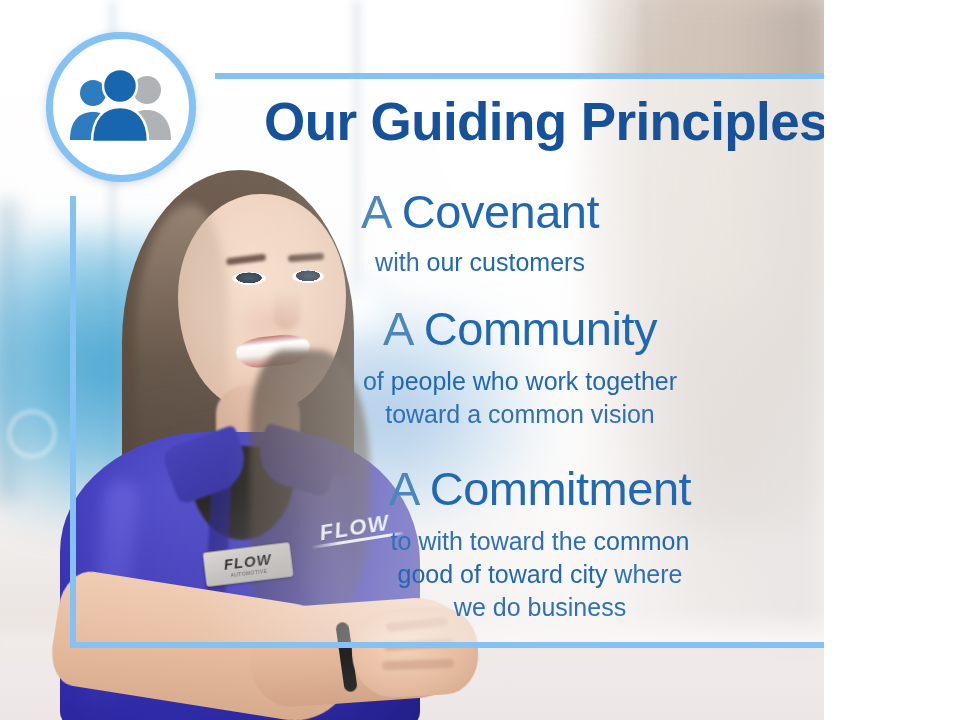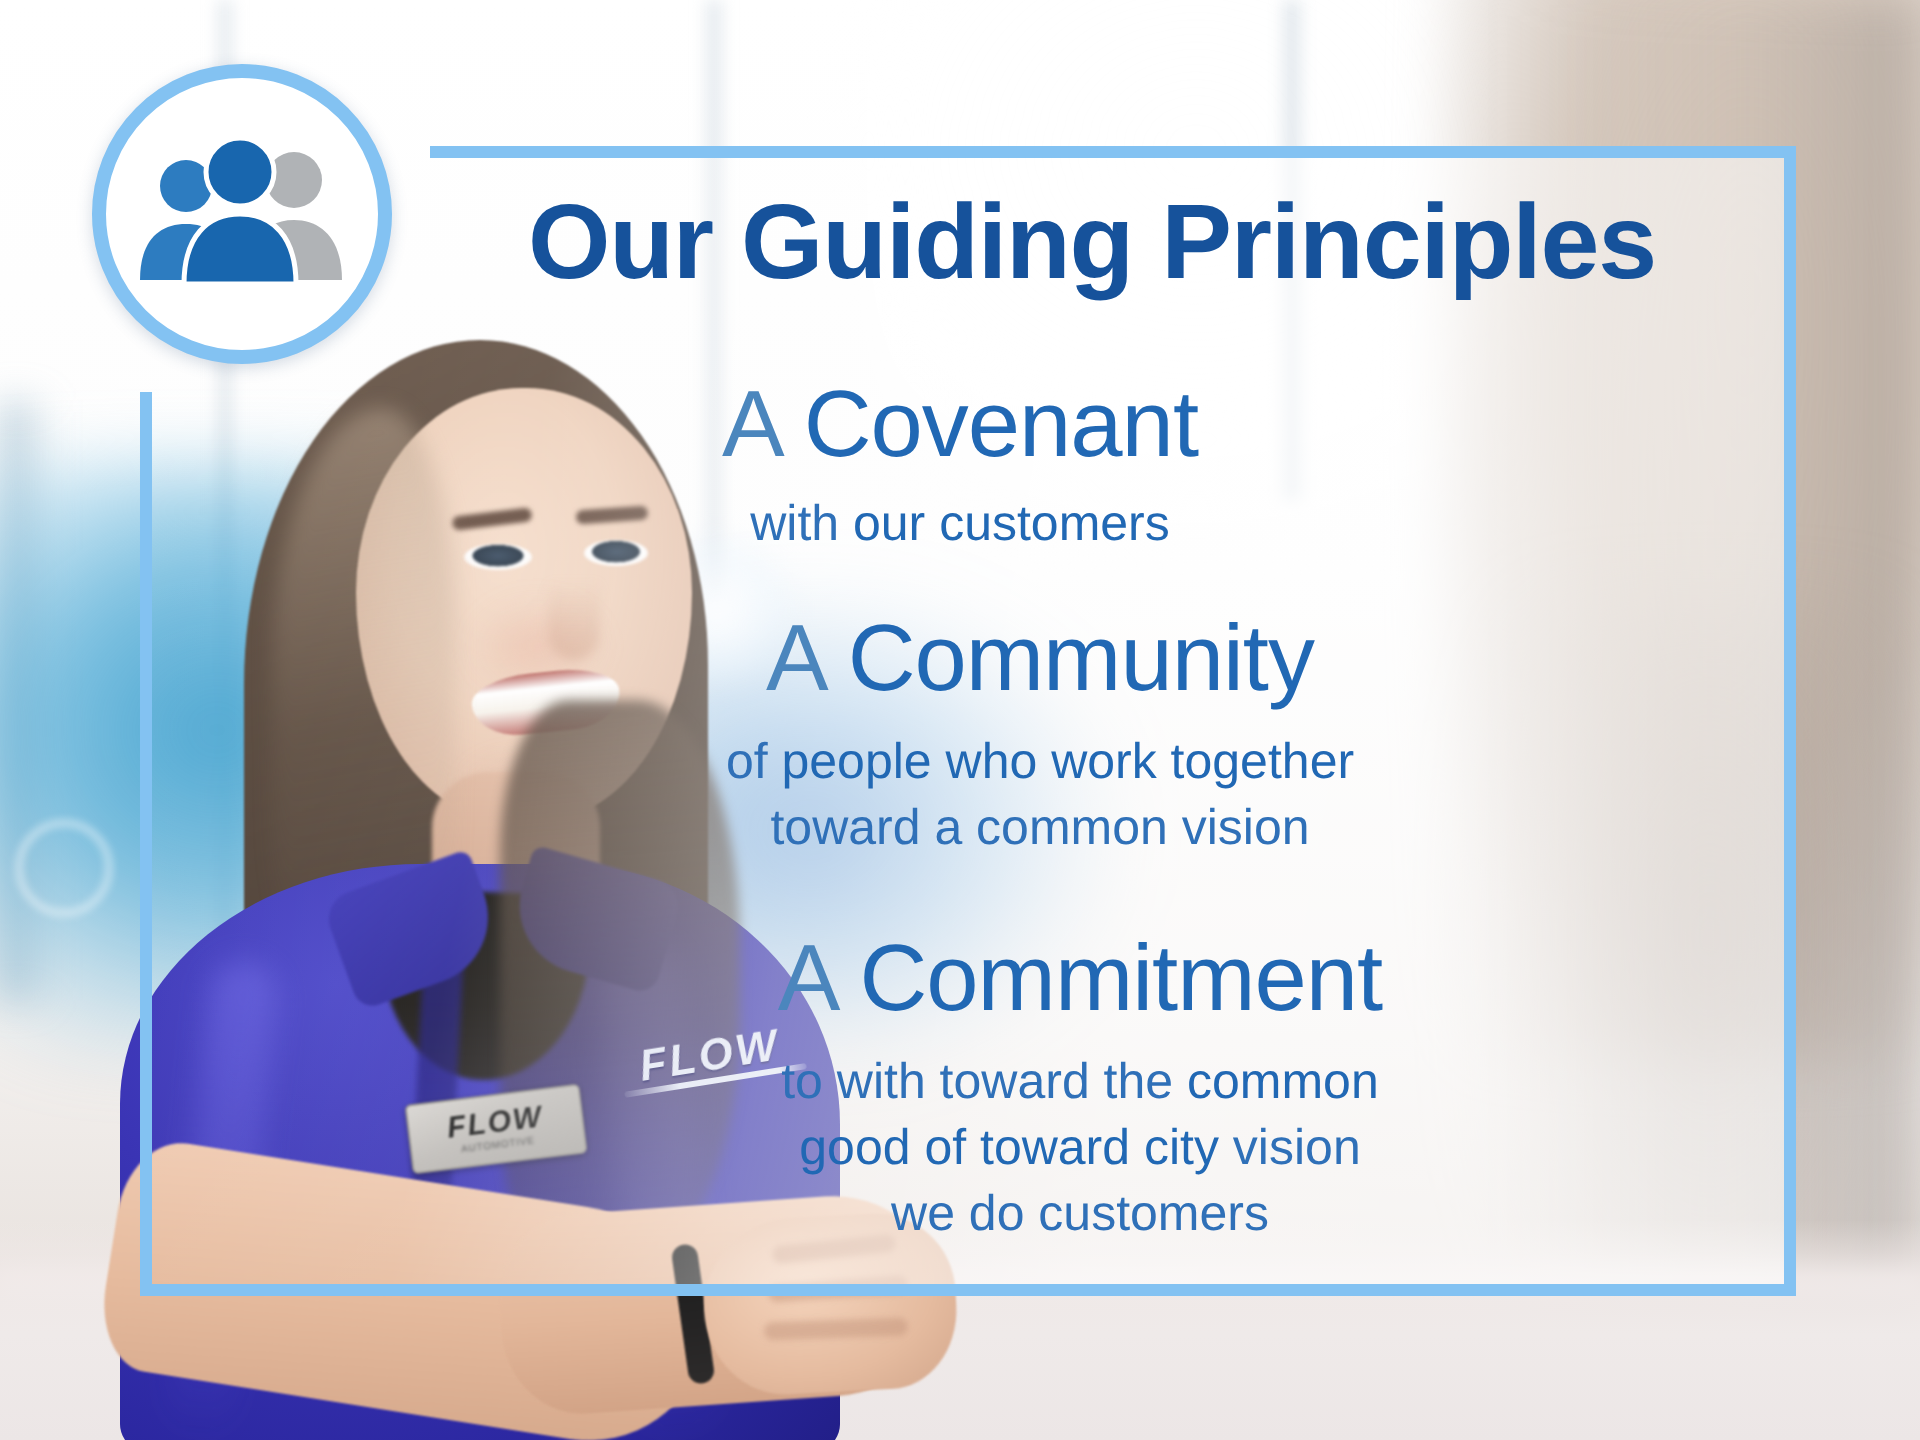--- a/index.html
+++ b/index.html
@@ -8,21 +8,21 @@
   html, body {
     width: 960px;
     height: 720px;
     overflow: hidden;
     background: #ffffff;
     font-family: "Liberation Sans", sans-serif;
   }
 
   #stage {
     position: relative;
-    width: 960px;
+    width: 824px;
     height: 720px;
     overflow: hidden;
   }
 
   
   .photo {
     position: absolute;
     inset: 0;
     overflow: hidden;
   }
@@ -473,16 +473,16 @@
     <div class="p-line p-big">
       <span class="art">A </span><span class="word">Community</span>
     </div>
     <div class="p-line p-sub"><span>of </span><b>people who work together</b><br><span>toward a common vision</span></div>
   </div>
 
   <div class="principle" id="p-commitment">
     <div class="p-line p-big">
       <span class="art">A </span><span class="word">Commitment</span>
     </div>
-    <div class="p-line p-sub"><span>to with toward the </span><b>common</b><br><b>good of toward city</b><span> vision</span><br><span>we do customers</span></div>
+    <div class="p-line p-sub"><span>to with toward the </span><b>common</b><br><b>good of toward city</b><span> where</span><br><span>we do business</span></div>
   </div>
 
 </div>
 
 </body></html>

